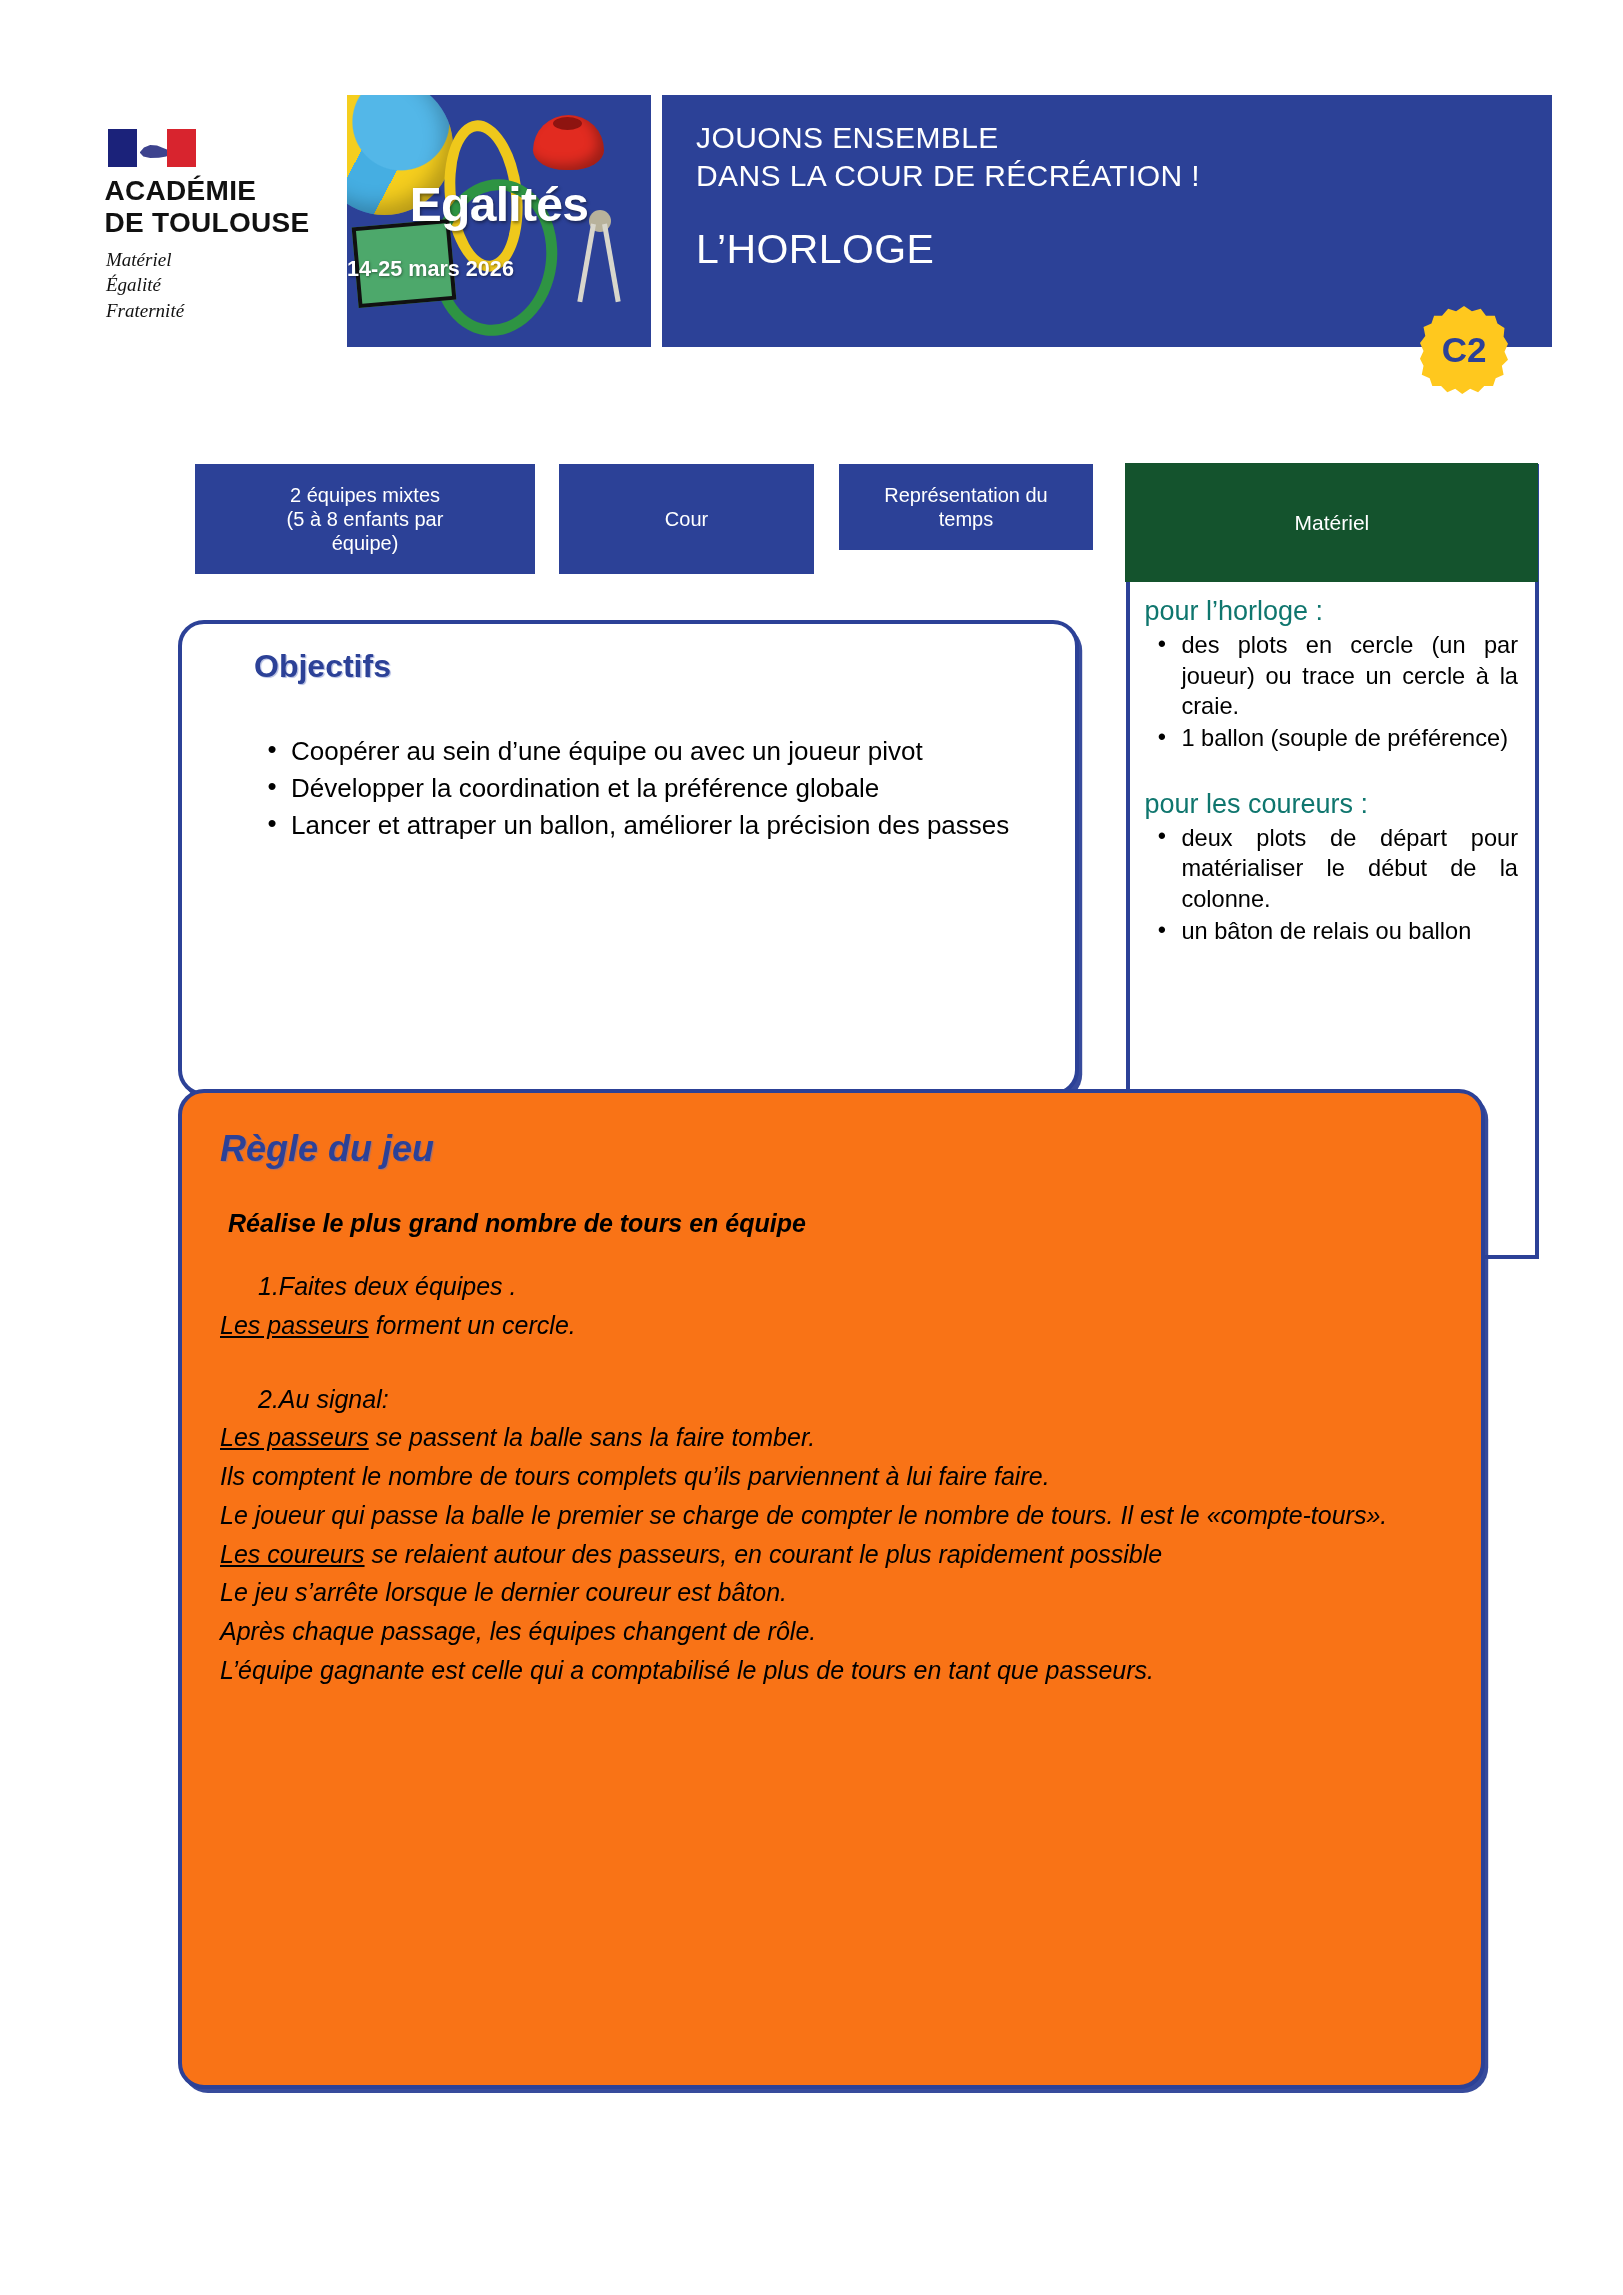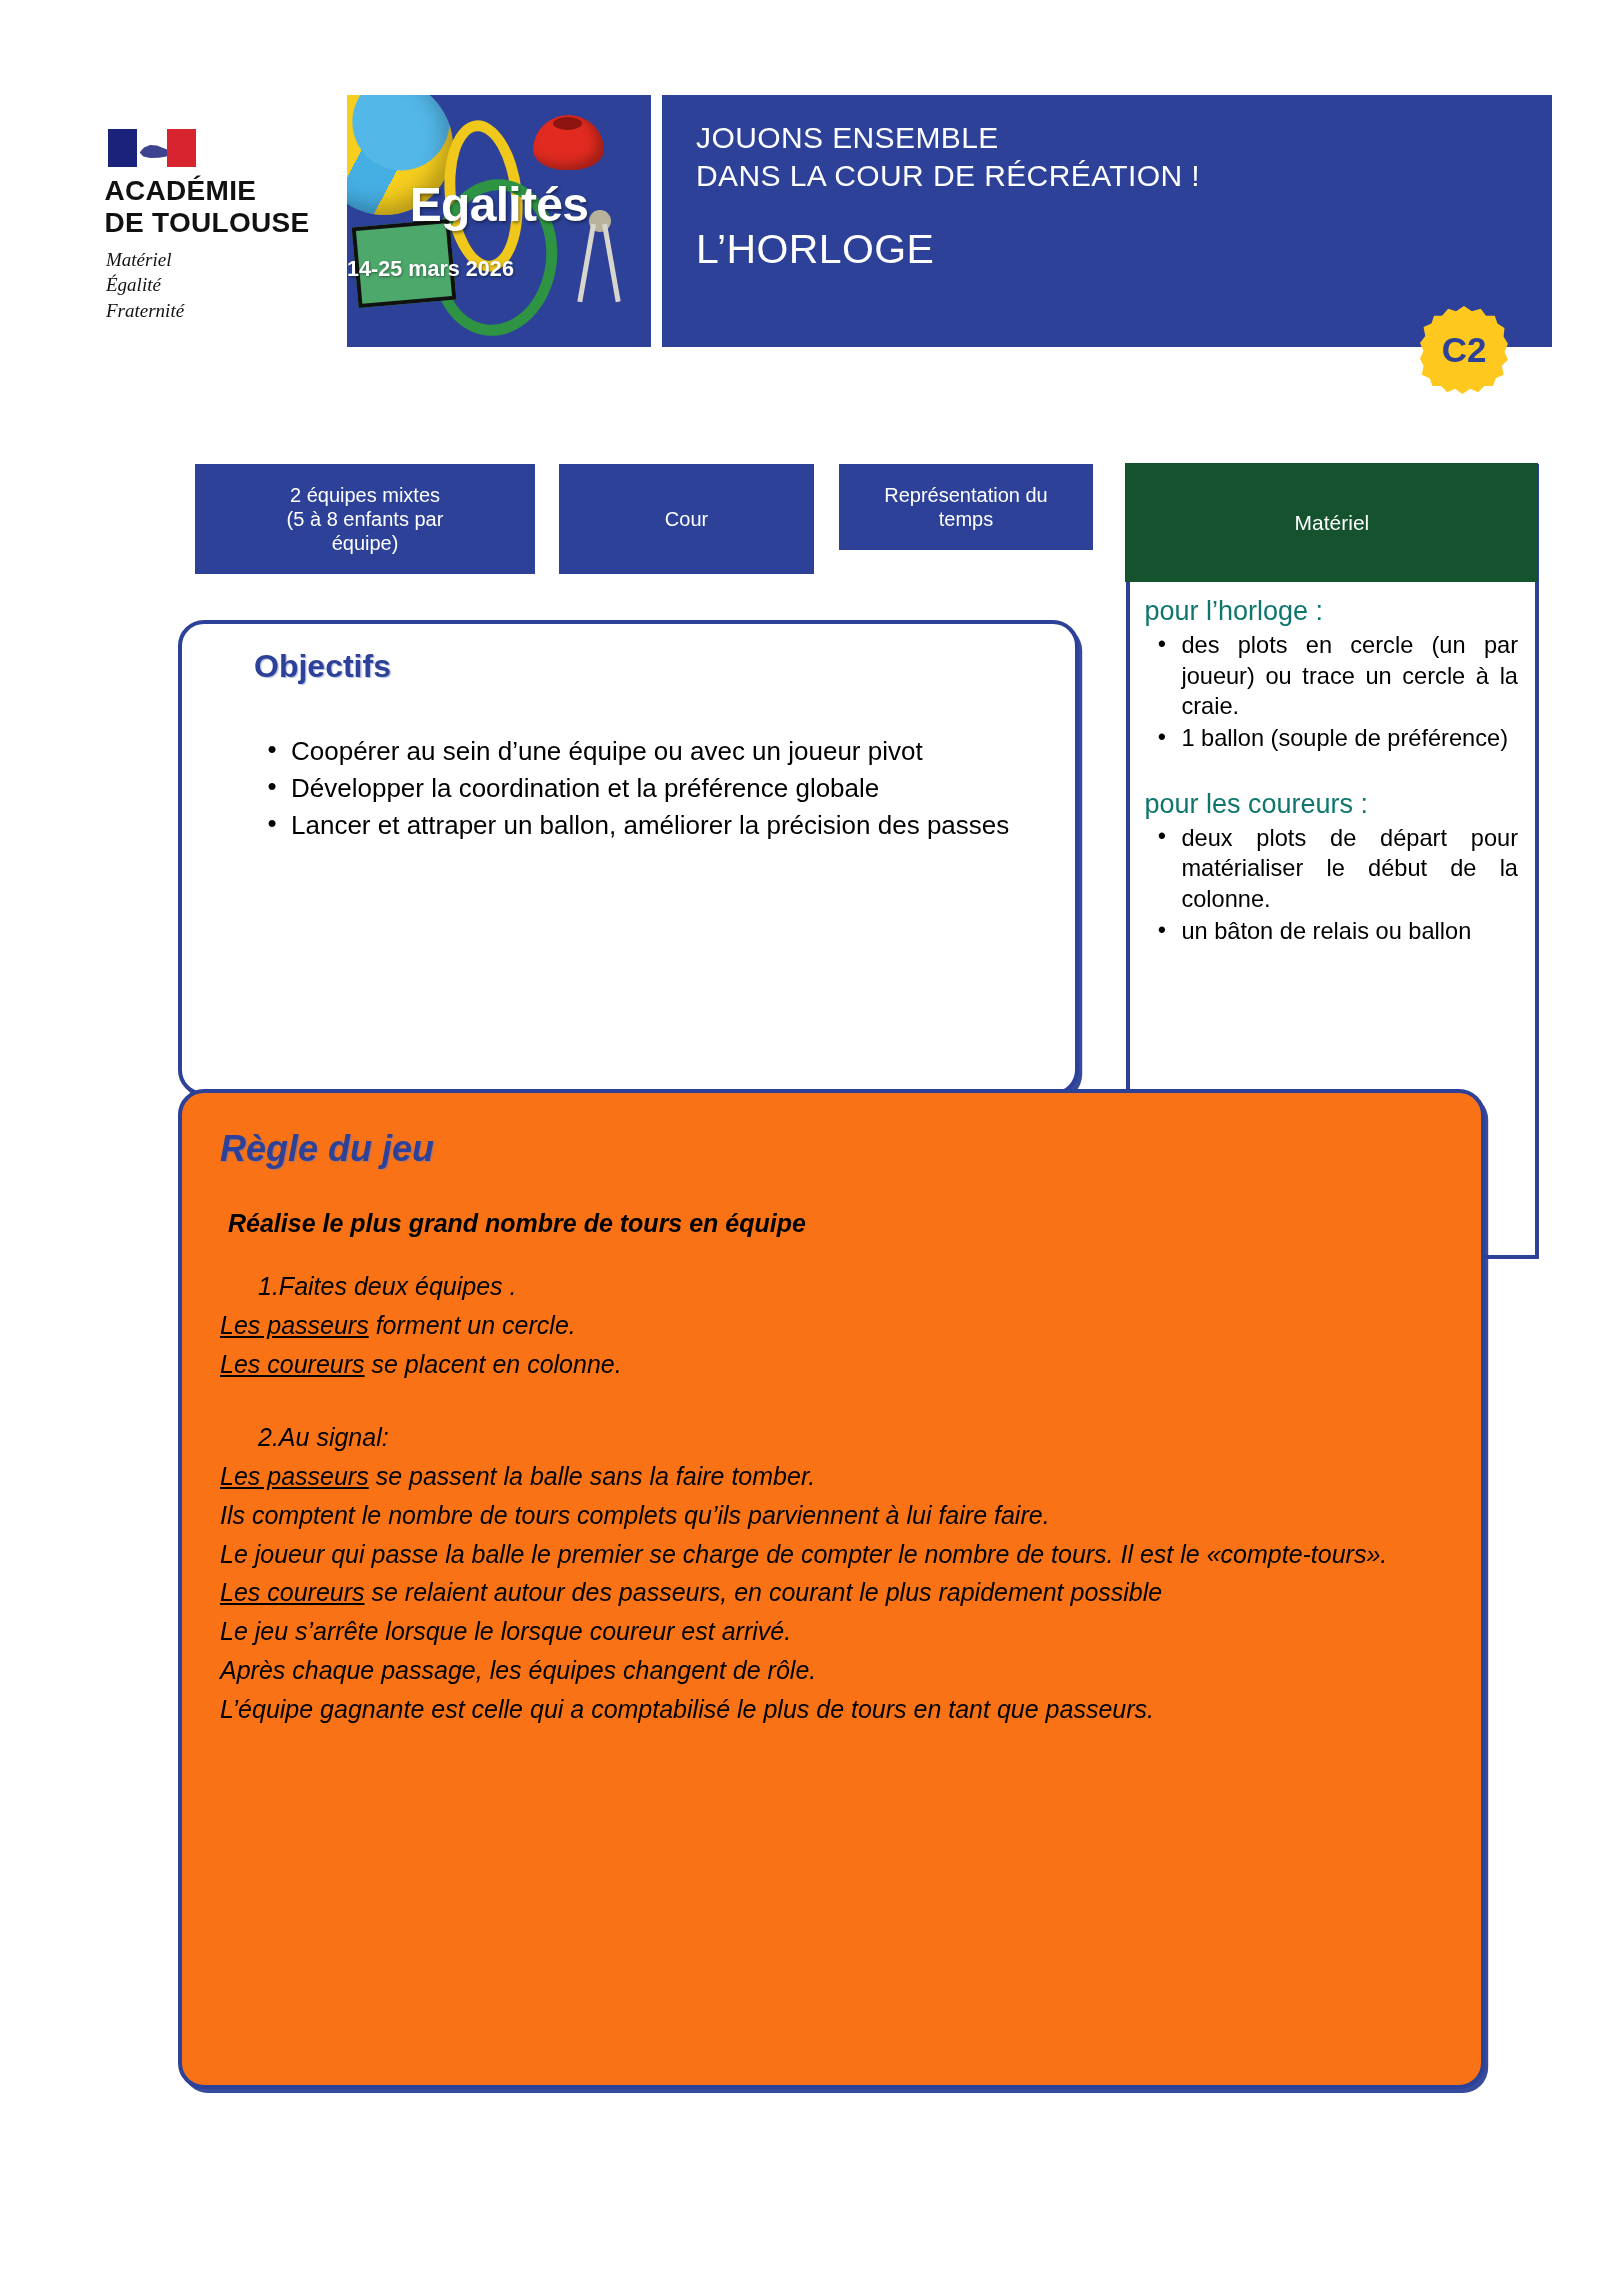--- a/index.html
+++ b/index.html
@@ -494,29 +494,28 @@
     </ul>
   </div>
 
   <div class="regle-card">
     <div class="regle-title">Règle du jeu</div>
     <div class="regle-goal">Réalise le plus grand nombre de tours en équipe</div>
     <div class="regle-body">
 
       <p class="step-num"><span>1.</span><span>Faites deux équipes .</span></p>
       <p class="regle-line"><span class="u">Les passeurs</span><span> forment un cercle.</span></p>
-      <p class="regle-line"><span class="u">Les coureurs</span><span> se placent en colonne.</span></p>
 
       <div class="spacer-block"></div>
 
       <p class="step-num"><span>2.</span><span>Au signal:</span></p>
       <p class="regle-line"><span class="u">Les passeurs</span><span> se passent la balle sans la faire tomber.</span></p>
       <p class="regle-line jst"><span>Ils comptent le nombre de tours complets qu’ils parviennent à lui faire faire.</span></p>
       <p class="regle-line jst"><span>Le joueur qui passe la balle le premier se charge de compter le nombre de tours. Il est le «compte-tours».</span></p>
       <p class="regle-line jst"><span class="u">Les coureurs</span><span> se relaient autour des passeurs, en courant le plus rapidement possible</span></p>
-      <p class="regle-line"><span>Le jeu s’arrête lorsque le lorsque coureur est arrivé.</span></p>
+      <p class="regle-line"><span>Le jeu s’arrête lorsque le dernier coureur est bâton.</span></p>
       <p class="regle-line"><span>Après chaque passage, les équipes changent de rôle.</span></p>
       <p class="regle-line jst"><span>L’équipe gagnante est celle qui a comptabilisé le plus de tours en tant que passeurs.</span></p>
     </div>
   </div>
 
 </div>
 
 
 </body></html>

